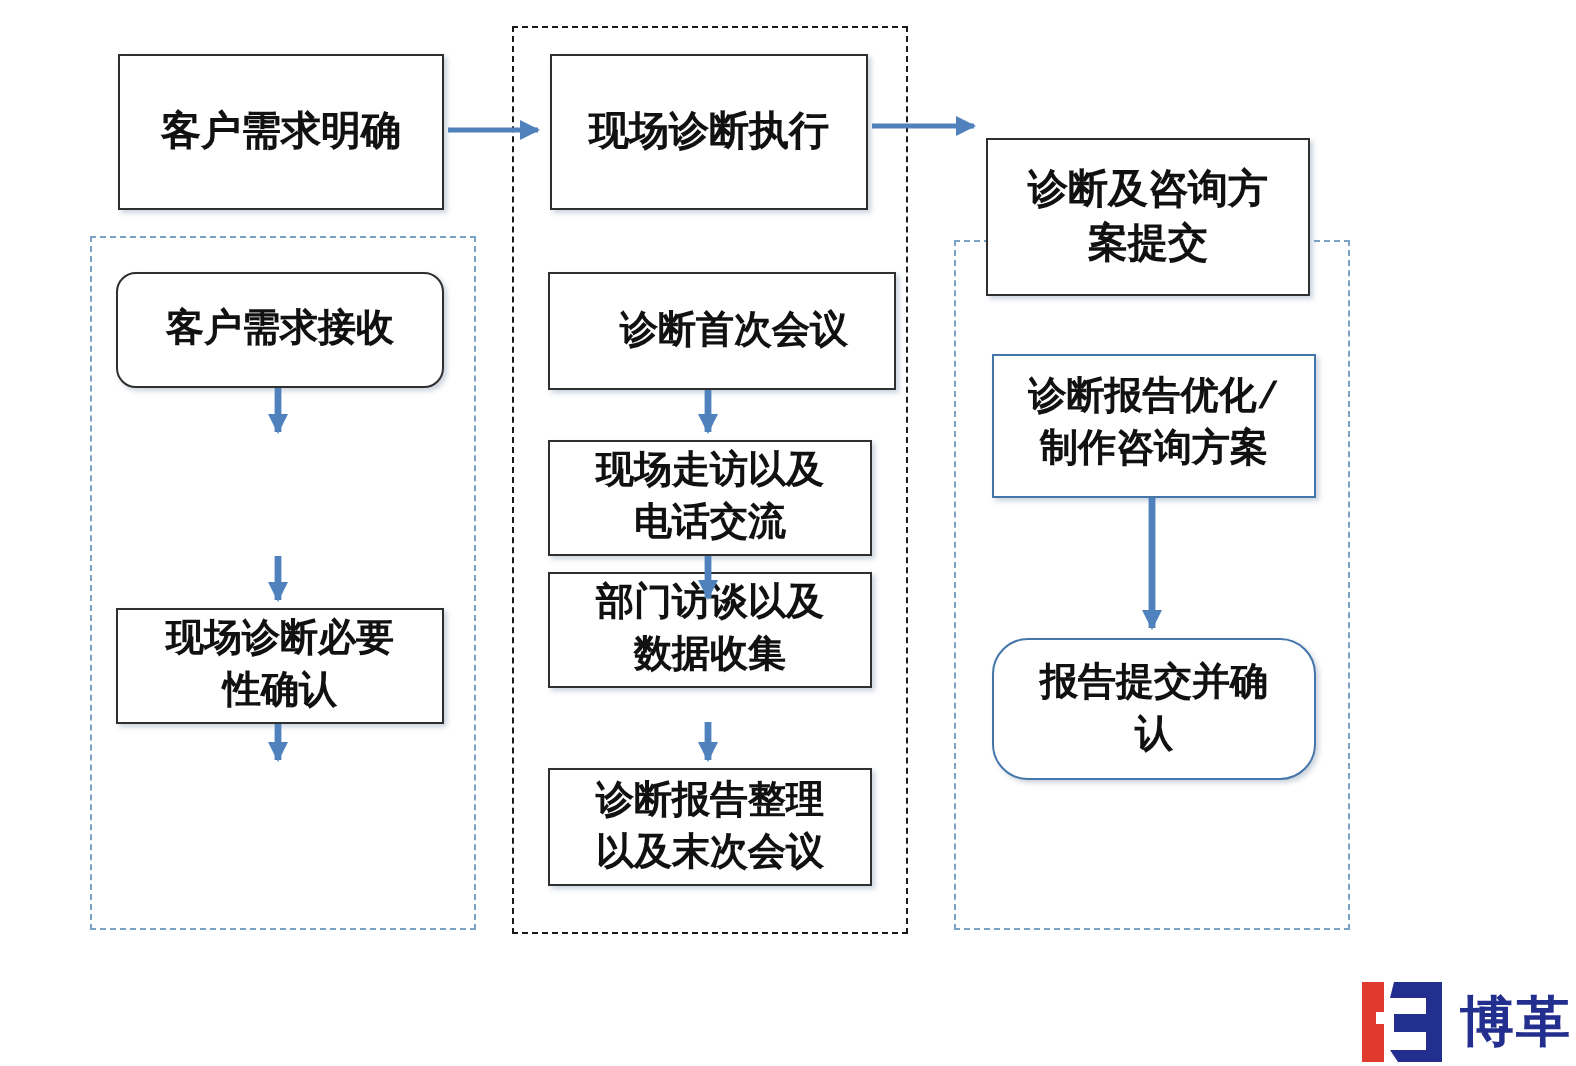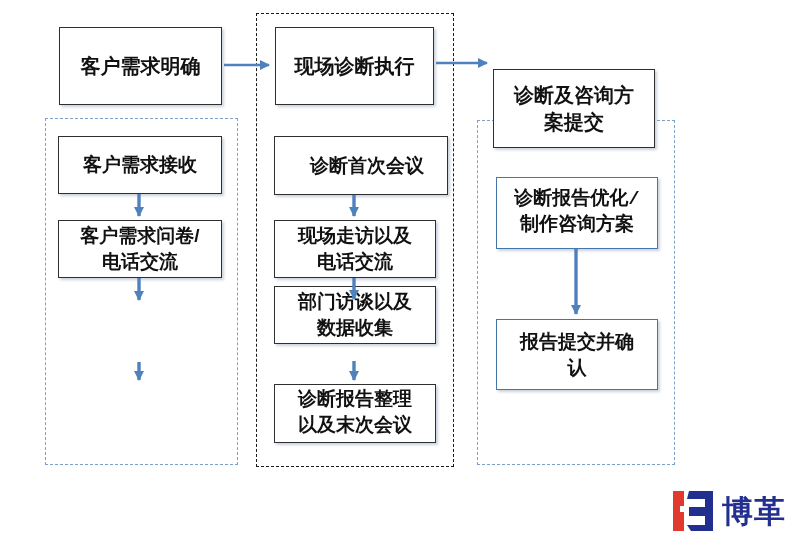--- a/index.html
+++ b/index.html
@@ -28,21 +28,21 @@
 
   svg.arrows{position:absolute;left:0;top:0;pointer-events:none;}
   svg.arrows line{stroke:var(--arrow,#4f81bd);}
   svg.arrows .head{fill:var(--arrow,#4f81bd);}
 
   .logo{
     position:absolute;left:660px;top:490px;width:126px;height:42px;
     display:flex;align-items:center;justify-content:flex-end;gap:7px;
   }
   .logo-text{
-    font-size:31px;font-weight:bold;color:var(--logo-blue,#232f8e);
+    font-size:27px;font-weight:bold;color:var(--logo-blue,#232f8e);
     letter-spacing:1px;line-height:1;white-space:nowrap;
   }
 </style>
 </head>
 <body>
 
 <div class="canvas">
 
   <div class="group blue-dash" style="left:45px;top:118px;width:191px;height:345px;"></div>
   <div class="group dark-dash" style="left:256px;top:13px;width:196px;height:452px;"></div>
@@ -52,49 +52,49 @@
     <span>客户需求明确</span>
   </div>
   <div class="box top" style="left:275px;top:27px;width:157px;height:76px;">
     <span>现场诊断执行</span>
   </div>
   <div class="box top" style="left:493px;top:25px;width:160px;height:77px;margin-top:44px;">
     <span>诊断及咨询方
 案提交</span>
   </div>
 
-  <div class="box step" style="left:58px;top:136px;width:162px;height:56px;">
+  <div class="box step" style="left:58px;top:136px;width:162px;height:56px;border-radius:10px;">
     <span>客户需求接收</span>
   </div>
-  <div class="box step" style="left:58px;top:220px;width:162px;height:56px;">
-    <span>客户需求问卷/
-电话交流</span>
+  <div class="box step" style="left:58px;top:304px;width:162px;height:56px;">
+    <span>现场诊断必要
+性确认</span>
   </div>
 
   <div class="box step" style="left:274px;top:136px;width:160px;height:57px;padding-left:12px;">
     <span>诊断首次会议</span>
   </div>
   <div class="box step" style="left:274px;top:220px;width:160px;height:56px;">
     <span>现场走访以及
 电话交流</span>
   </div>
   <div class="box step" style="left:274px;top:286px;width:160px;height:56px;">
     <span>部门访谈以及
 数据收集</span>
   </div>
-  <div class="box step" style="left:274px;top:384px;width:160px;height:57px;font-family:Liberation Mono, monospace;">
+  <div class="box step" style="left:274px;top:384px;width:160px;height:57px;">
     <span>诊断报告整理
 以及末次会议</span>
   </div>
 
   <div class="box step blue-border" style="left:496px;top:177px;width:160px;height:70px;font-family:Liberation Mono, monospace;">
     <span>诊断报告优化/
 制作咨询方案</span>
   </div>
-  <div class="box step blue-border" style="left:496px;top:319px;width:160px;height:69px;">
+  <div class="box step blue-border" style="left:496px;top:319px;width:160px;height:69px;border-radius:18px;">
     <span>报告提交并确
 认</span>
   </div>
 
   <svg class="arrows" width="788" height="533" viewBox="0 0 788 533">
     <defs>
       <marker id="ah" markerUnits="userSpaceOnUse" markerWidth="11" markerHeight="11" refX="9" refY="5" orient="auto">
         <path class="head" d="M0,0 L10,5 L0,10 Z"></path>
       </marker>
     </defs>

